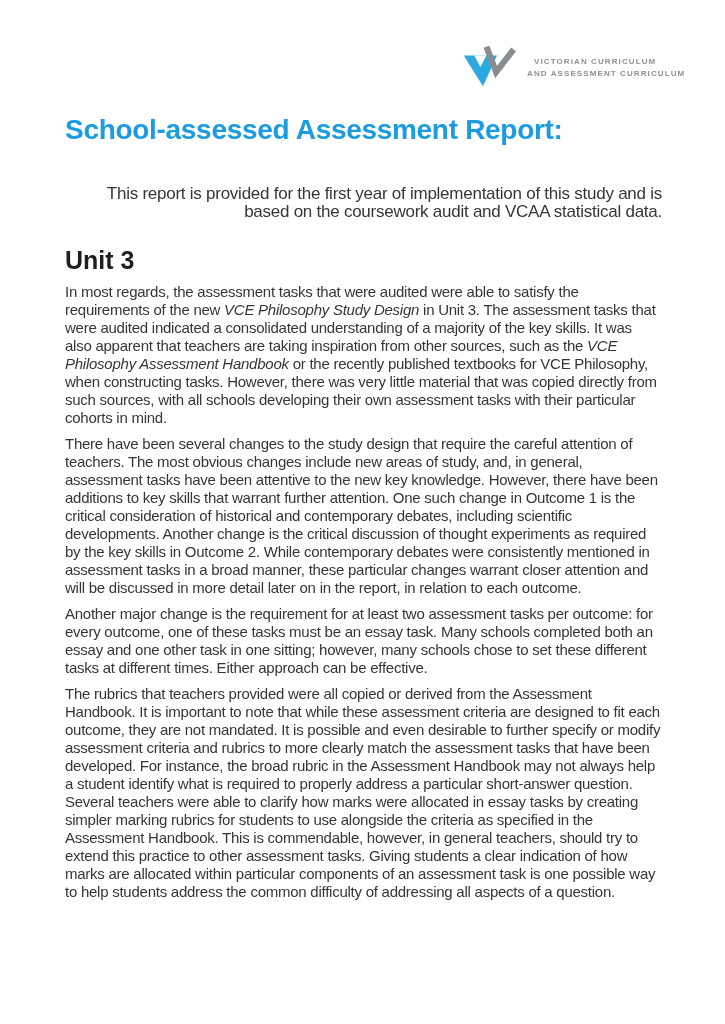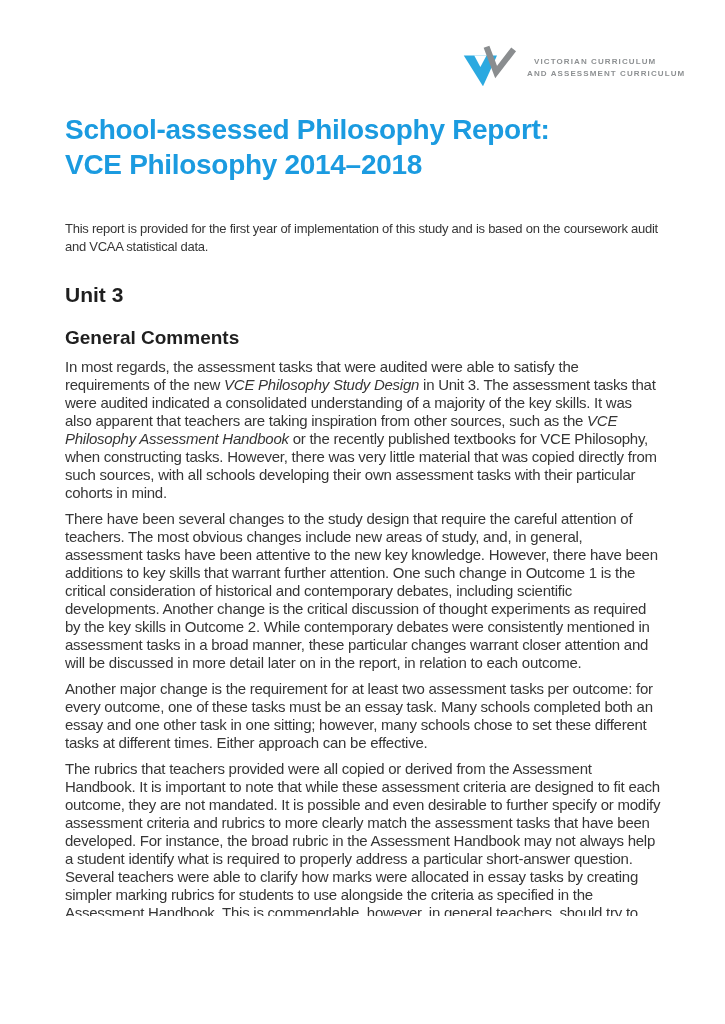--- a/index.html
+++ b/index.html
@@ -49,28 +49,29 @@
     margin: 112px 0 0 0;
     color: var(--accent-blue, #1B9BE0);
     font-size: 28px;
     line-height: 35px;
     font-weight: bold;
     letter-spacing: -0.3px;
   }
   h1 .tl { display: block; }
   .intro {
     margin: 38px 0 0 0;
-    font-size: 13px;
+    font-size: 17px;
     line-height: 18px;
     letter-spacing: -0.25px;
+    text-align: right;
   }
   h2 {
     margin: 24px 0 0 0;
     color: #1f1f1f;
-    font-size: 21px;
+    font-size: 25px;
     line-height: 30px;
     font-weight: bold;
   }
   h3 {
     margin: 16px 0 0 0;
     color: #1f1f1f;
     font-size: 19px;
     line-height: 24px;
     font-weight: bold;
   }
@@ -109,28 +110,26 @@
       <path class="mark-gray-stroke" d="M28,3 L39,32 L59,6"></path>
     </svg>
     <div class="logo-text">
       <div class="l1">VICTORIAN CURRICULUM</div>
       <div class="l2">AND ASSESSMENT CURRICULUM</div>
     </div>
   </header>
 
   <main class="content">
     <h1>
-      <span class="tl">School-assessed Philosophy Report:</span>
-      <span class="tl">VCE Philosophy 2014–2018</span>
+      <span class="tl">School-assessed Assessment Report:</span>
     </h1>
 
     <p class="intro">This report is provided for the first year of implementation of this study and is based on the coursework audit and VCAA statistical data.</p>
 
     <h2>Unit 3</h2>
-    <h3>General Comments</h3>
 
     <p class="body-p"><span>In most regards, the assessment tasks that were audited were able to satisfy the requirements of the new </span><span class="it">VCE Philosophy Study Design</span><span> in Unit 3. The assessment tasks that were audited indicated a consolidated understanding of a majority of the key skills. It was also apparent that teachers are taking inspiration from other sources, such as the </span><span class="it">VCE Philosophy Assessment Handbook</span><span> or the recently published textbooks for VCE Philosophy, when constructing tasks. However, there was very little material that was copied directly from such sources, with all schools developing their own assessment tasks with their particular cohorts in mind.</span></p>
     <p class="body-p"><span>There have been several changes to the study design that require the careful attention of teachers. The most obvious changes include new areas of study, and, in general, assessment tasks have been attentive to the new key knowledge. However, there have been additions to key skills that warrant further attention. One such change in Outcome 1 is the critical consideration of historical and contemporary debates, including scientific developments. Another change is the critical discussion of thought experiments as required by the key skills in Outcome 2. While contemporary debates were consistently mentioned in assessment tasks in a broad manner, these particular changes warrant closer attention and will be discussed in more detail later on in the report, in relation to each outcome.</span></p>
     <p class="body-p"><span>Another major change is the requirement for at least two assessment tasks per outcome: for every outcome, one of these tasks must be an essay task. Many schools completed both an essay and one other task in one sitting; however, many schools chose to set these different tasks at different times. Either approach can be effective.</span></p>
     <p class="body-p"><span>The rubrics that teachers provided were all copied or derived from the Assessment Handbook. It is important to note that while these assessment criteria are designed to fit each outcome, they are not mandated. It is possible and even desirable to further specify or modify assessment criteria and rubrics to more clearly match the assessment tasks that have been developed. For instance, the broad rubric in the Assessment Handbook may not always help a student identify what is required to properly address a particular short-answer question. Several teachers were able to clarify how marks were allocated in essay tasks by creating simpler marking rubrics for students to use alongside the criteria as specified in the Assessment Handbook. This is commendable, however, in general teachers, should try to extend this practice to other assessment tasks. Giving students a clear indication of how marks are allocated within particular components of an assessment task is one possible way to help students address the common difficulty of addressing all aspects of a question.</span></p>
   </main>
 
   <footer class="footer">
     <span class="copy">©</span><a class="link" href="#">VCAA</a>
     <span class="year">2015</span>

